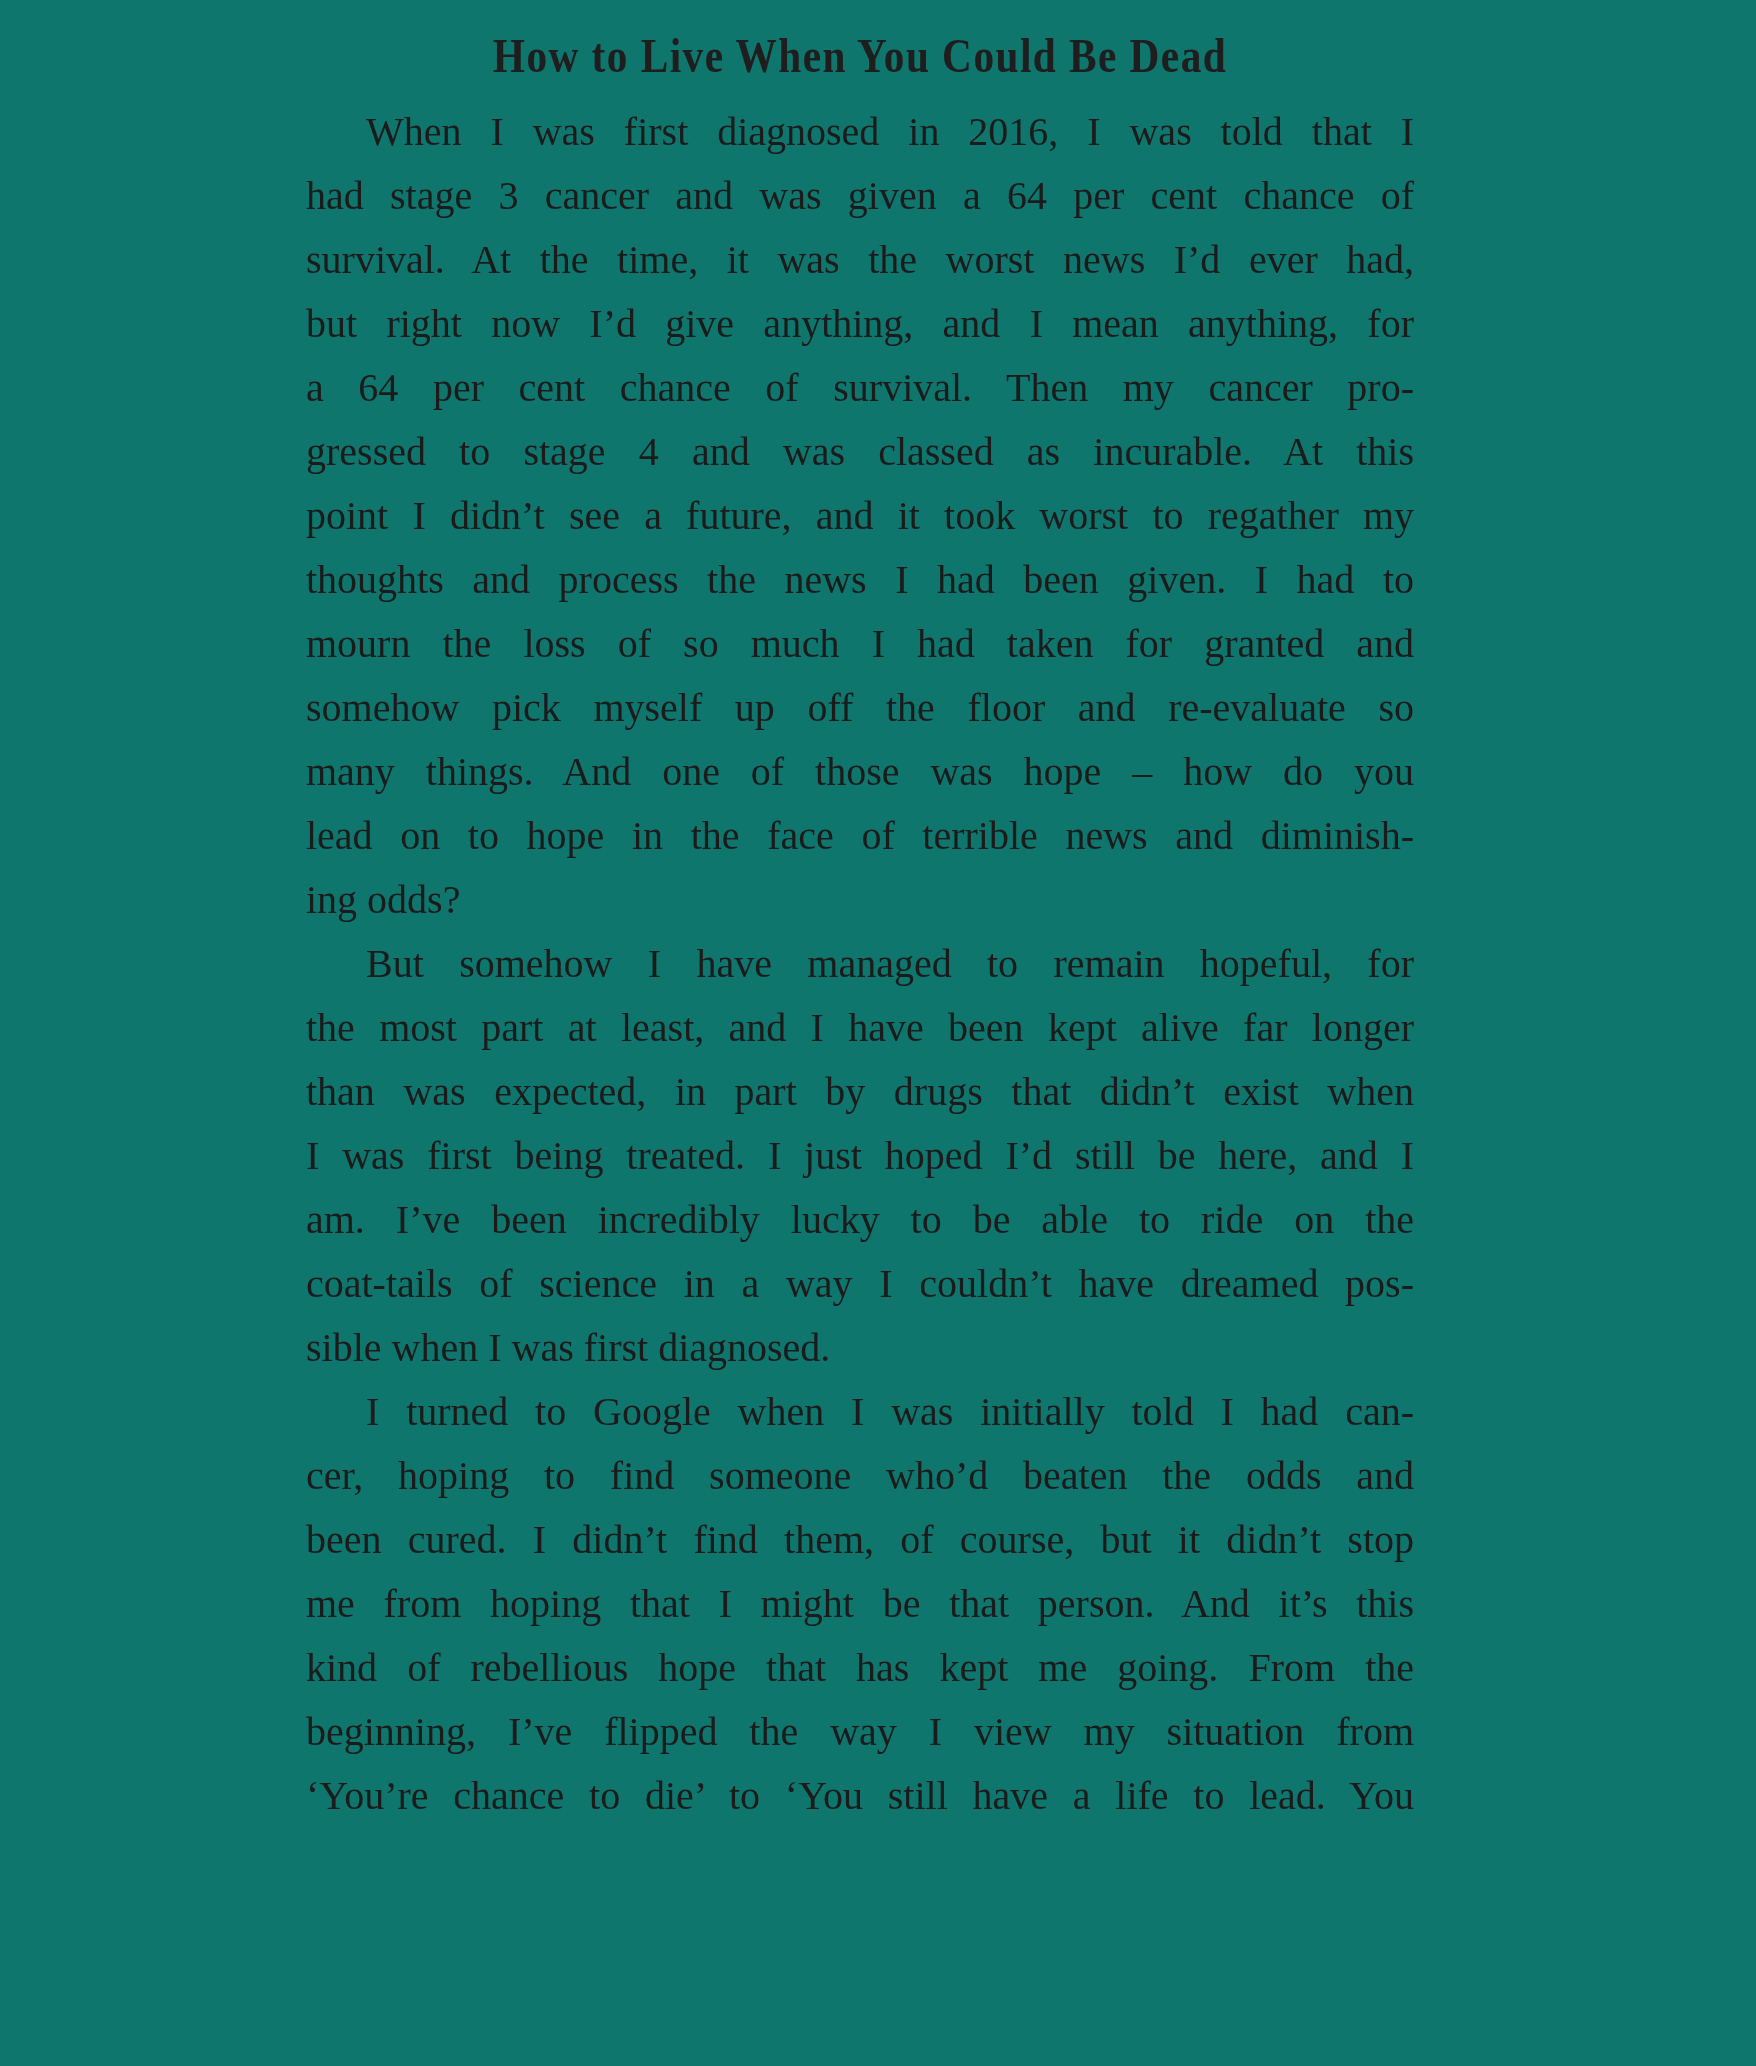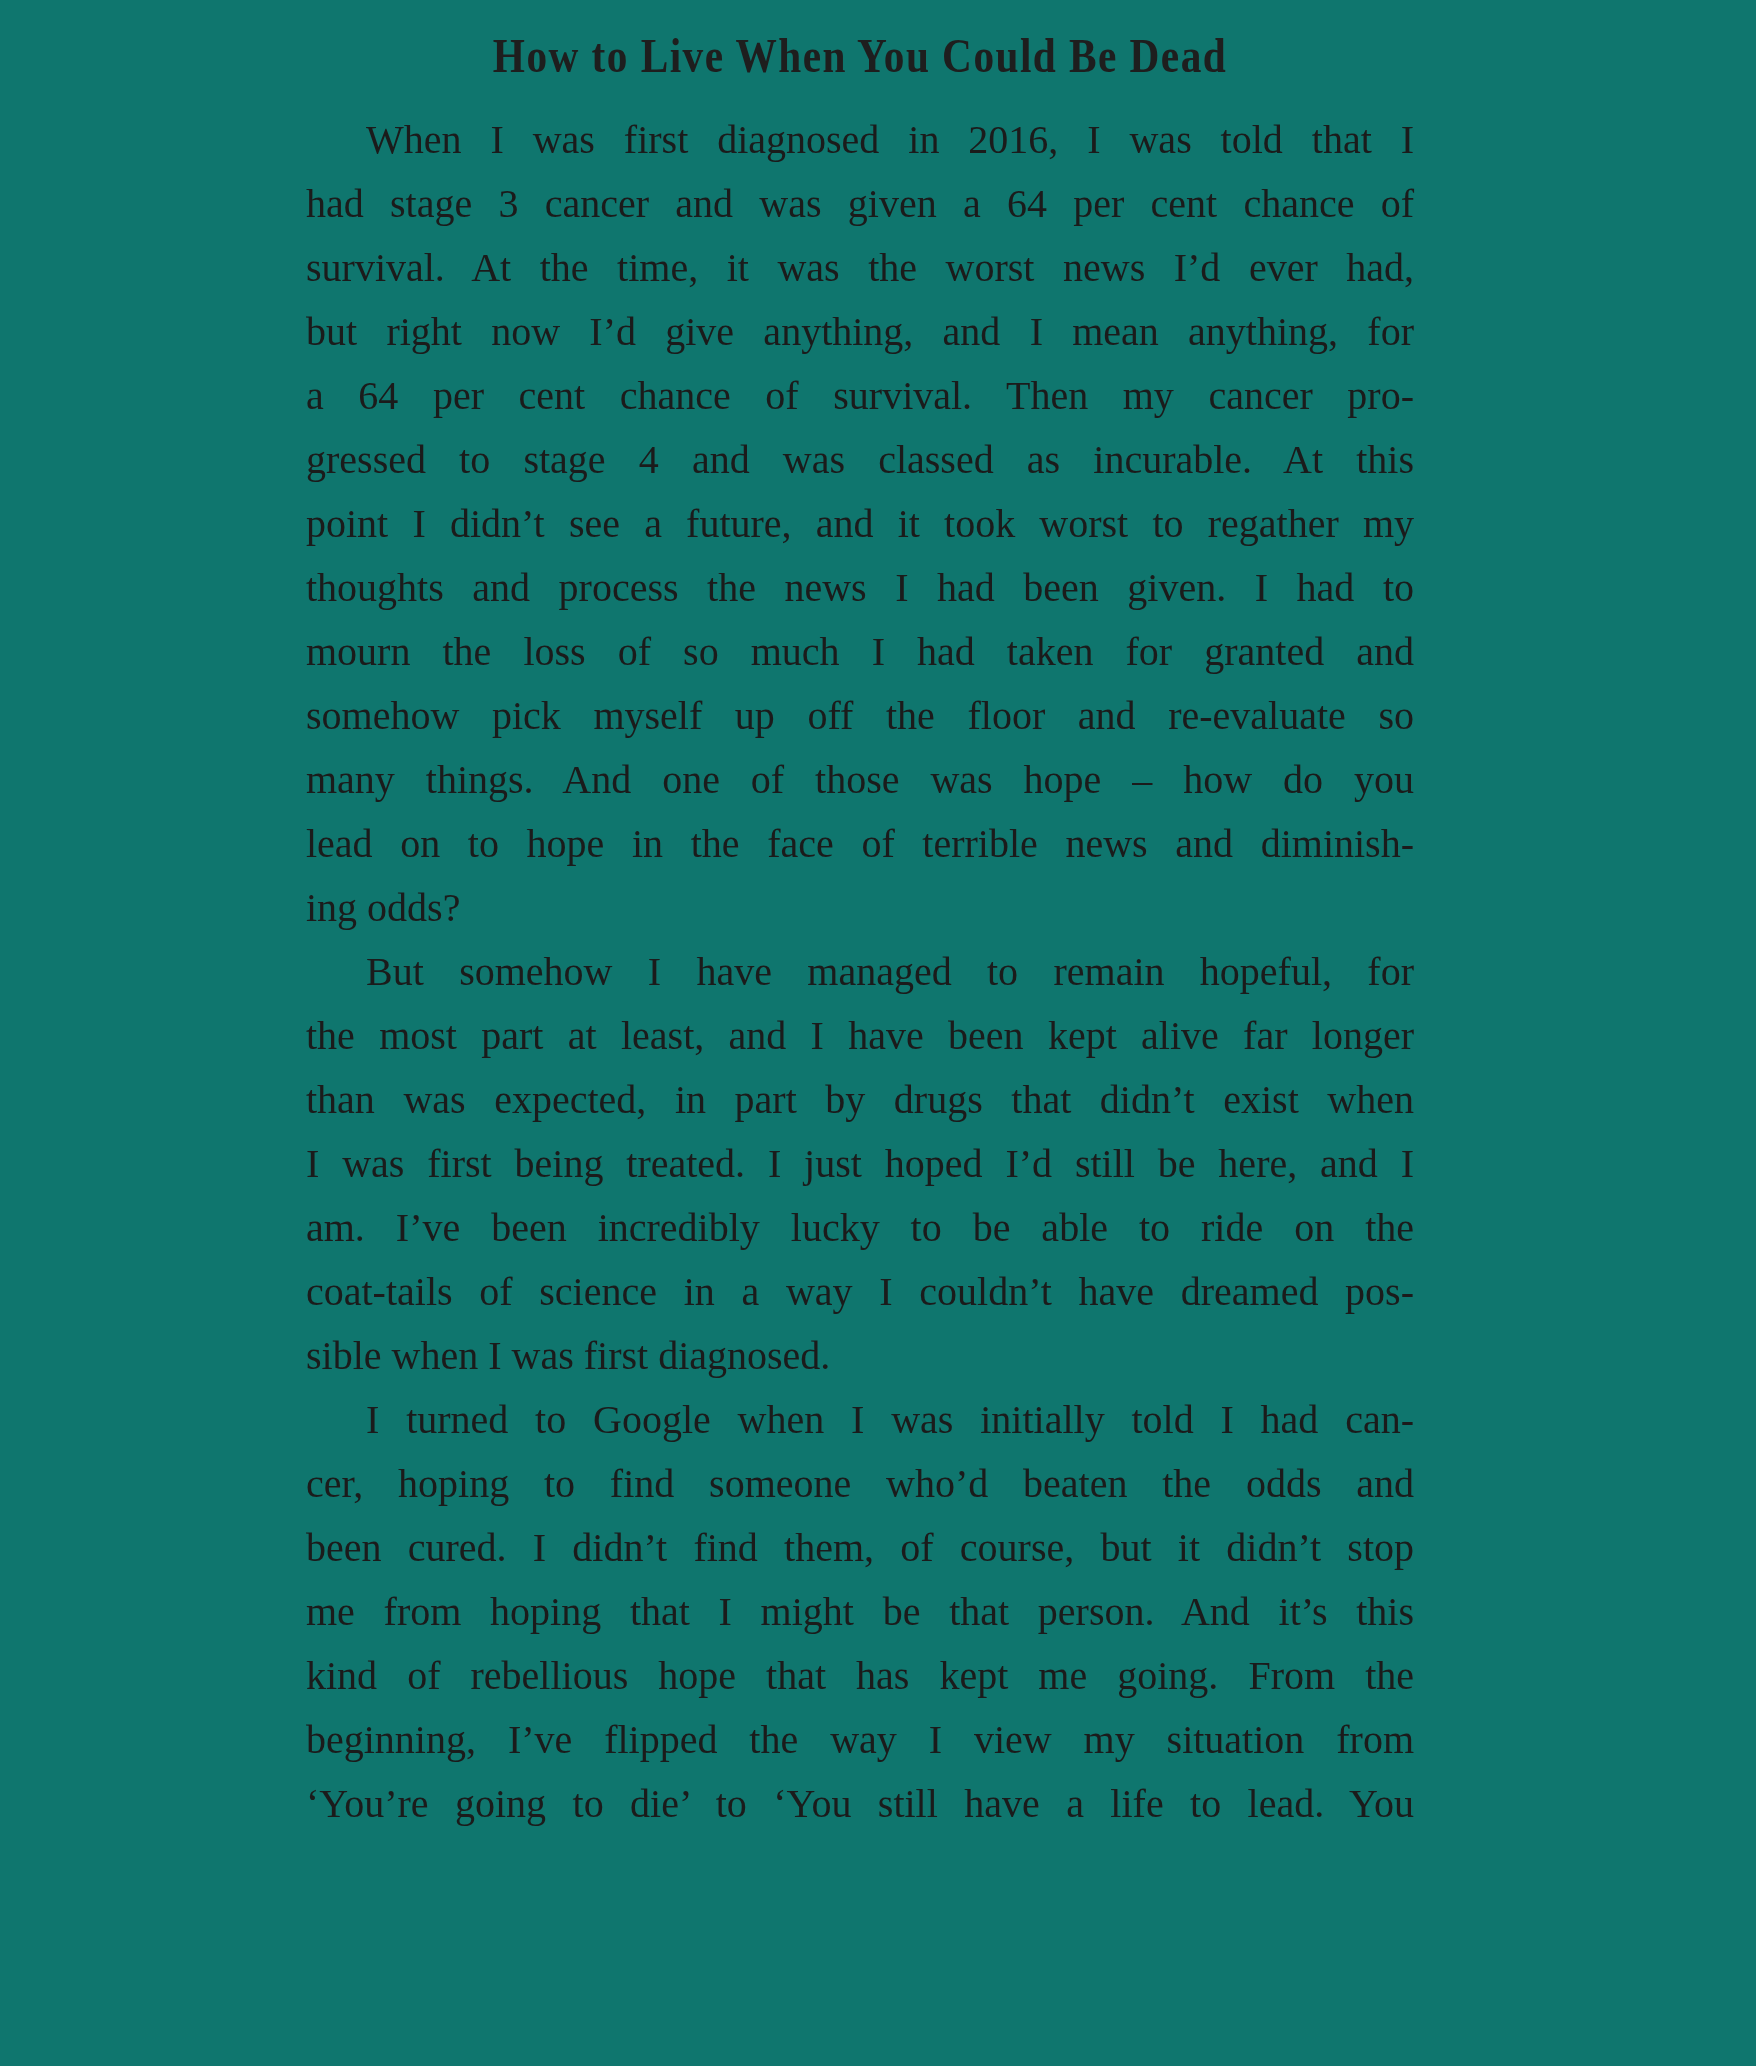--- a/index.html
+++ b/index.html
@@ -25,21 +25,21 @@
       font-size: 48px;
       font-weight: bold;
       letter-spacing: 1.7px;
       transform: scaleX(0.86);
       transform-origin: 50% 50%;
       white-space: nowrap;
       color: #1e1e1e;
     }
     .page-body {
       position: absolute;
-      top: 108px;
+      top: 100px;
       left: 306px;
       width: 1108px;
     }
     .line {
       font-size: 40px;
       line-height: 64px;
       height: 64px;
       white-space: nowrap;
       text-align: justify;
       text-align-last: justify;
@@ -92,18 +92,18 @@
         <div class="line">coat-tails of science in a way I couldn’t have dreamed pos-</div>
         <div class="line para-end">sible when I was first diagnosed.</div>
       </div>
       <div>
         <div class="line indent">I turned to Google when I was initially told I had can-</div>
         <div class="line">cer, hoping to find someone who’d beaten the odds and</div>
         <div class="line">been cured. I didn’t find them, of course, but it didn’t stop</div>
         <div class="line">me from hoping that I might be that person. And it’s this</div>
         <div class="line">kind of rebellious hope that has kept me going. From the</div>
         <div class="line">beginning, I’ve flipped the way I view my situation from</div>
-        <div class="line">‘You’re going to die’ to ‘You still have a life to lead. You</div>
+        <div class="line">‘You’re chance to die’ to ‘You still have a life to lead. You</div>
       </div>
     </div>
 
 </div>
 
 
 </body></html>

